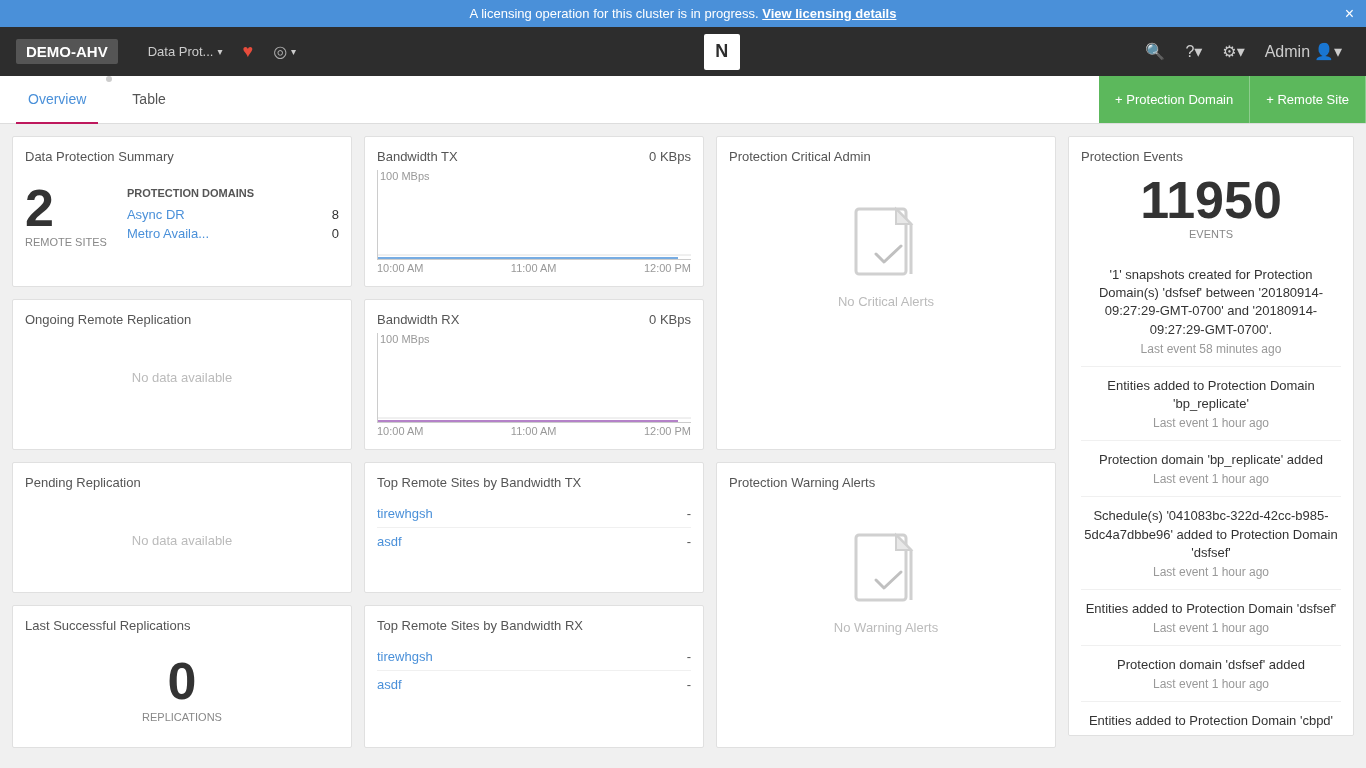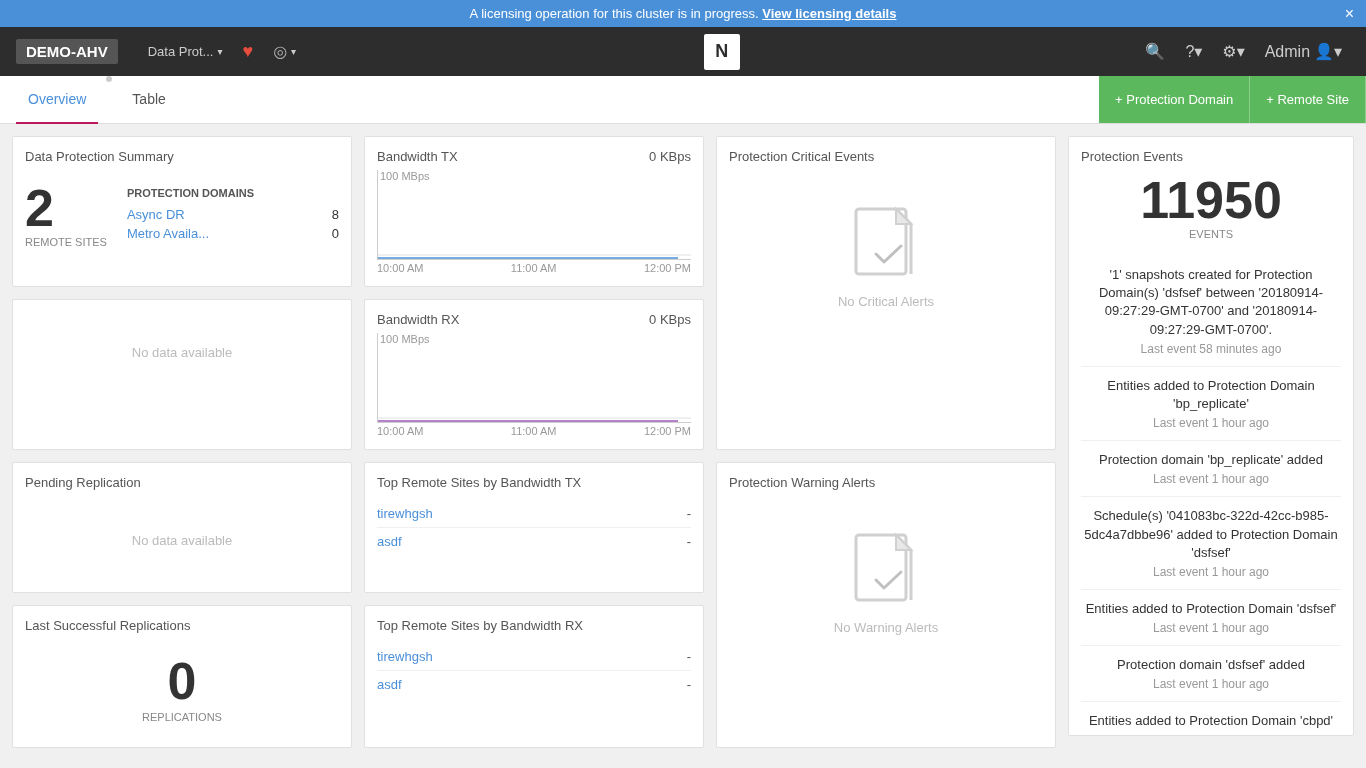--- a/index.html
+++ b/index.html
@@ -320,20 +320,21 @@
         </div>
         <div class="summary-row">
           <span class="summary-row-label">Metro Availa...</span>
           <span class="summary-row-value">0</span>
         </div>
       </div>
     </div>
   </div>
 
   <div class="card ong-rep-card">
+    <div class="card-title">Ongoing Remote Replication</div>
     <div class="no-data">No data available</div>
   </div>
 
   <div class="card pend-rep-card">
     <div class="card-title">Pending Replication</div>
     <div class="no-data">No data available</div>
   </div>
 
   <div class="card last-rep-card">
     <div class="card-title">Last Successful Replications</div>
@@ -403,21 +404,21 @@
         <span class="site-val">-</span>
       </div>
       <div class="site-row">
         <span class="site-name">asdf</span>
         <span class="site-val">-</span>
       </div>
     </div>
   </div>
 
   <div class="card crit-alerts-card">
-    <div class="card-title">Protection Critical Events</div>
+    <div class="card-title">Protection Critical Admin</div>
     <div class="alerts-body">
       <svg width="80" height="90" viewBox="0 0 80 90">
         <rect x="10" y="5" width="50" height="65" rx="3" fill="none" stroke="#d0d0d0" stroke-width="3"></rect>
         <polyline points="50,5 65,20 65,70" fill="none" stroke="#d0d0d0" stroke-width="3"></polyline>
         <polygon points="50,5 50,20 65,20" fill="#e8e8e8" stroke="#d0d0d0" stroke-width="2"></polygon>
         <path d="M30,50 L38,58 L55,42" fill="none" stroke="#c0c0c0" stroke-width="3" stroke-linecap="round" stroke-linejoin="round"></path>
       </svg>
       <div class="no-alert-label">No Critical Alerts</div>
     </div>
   </div>

